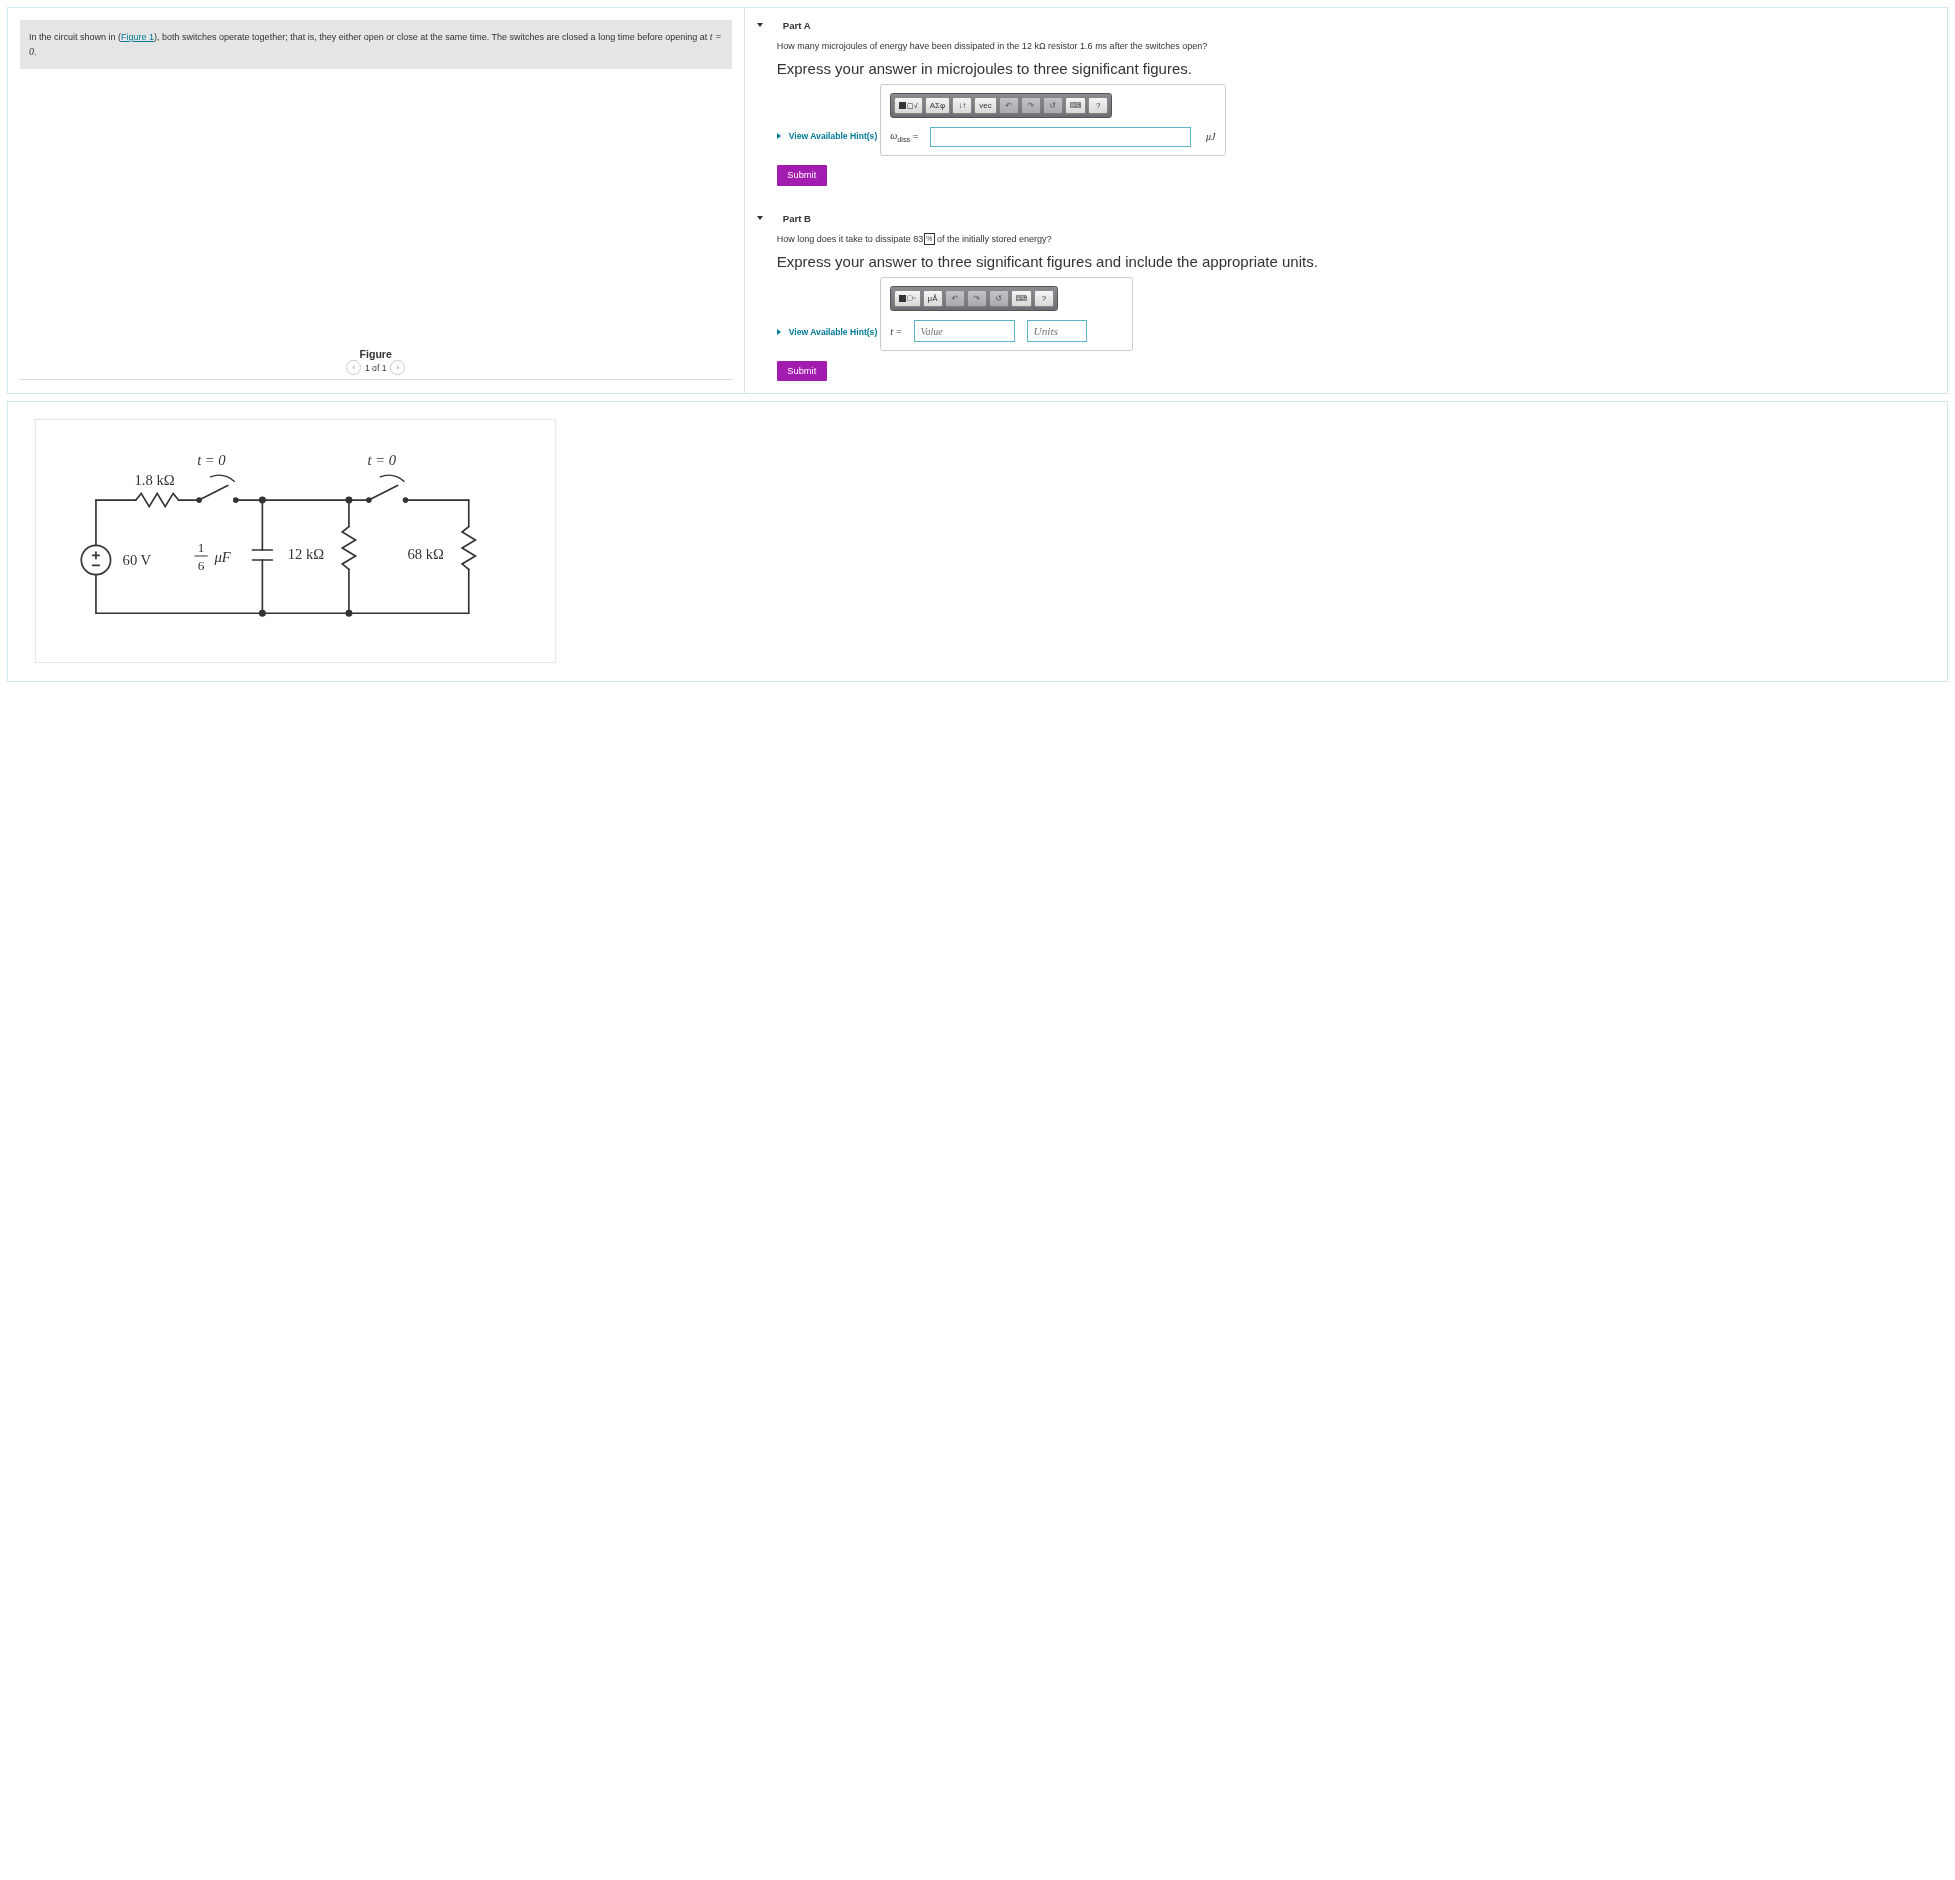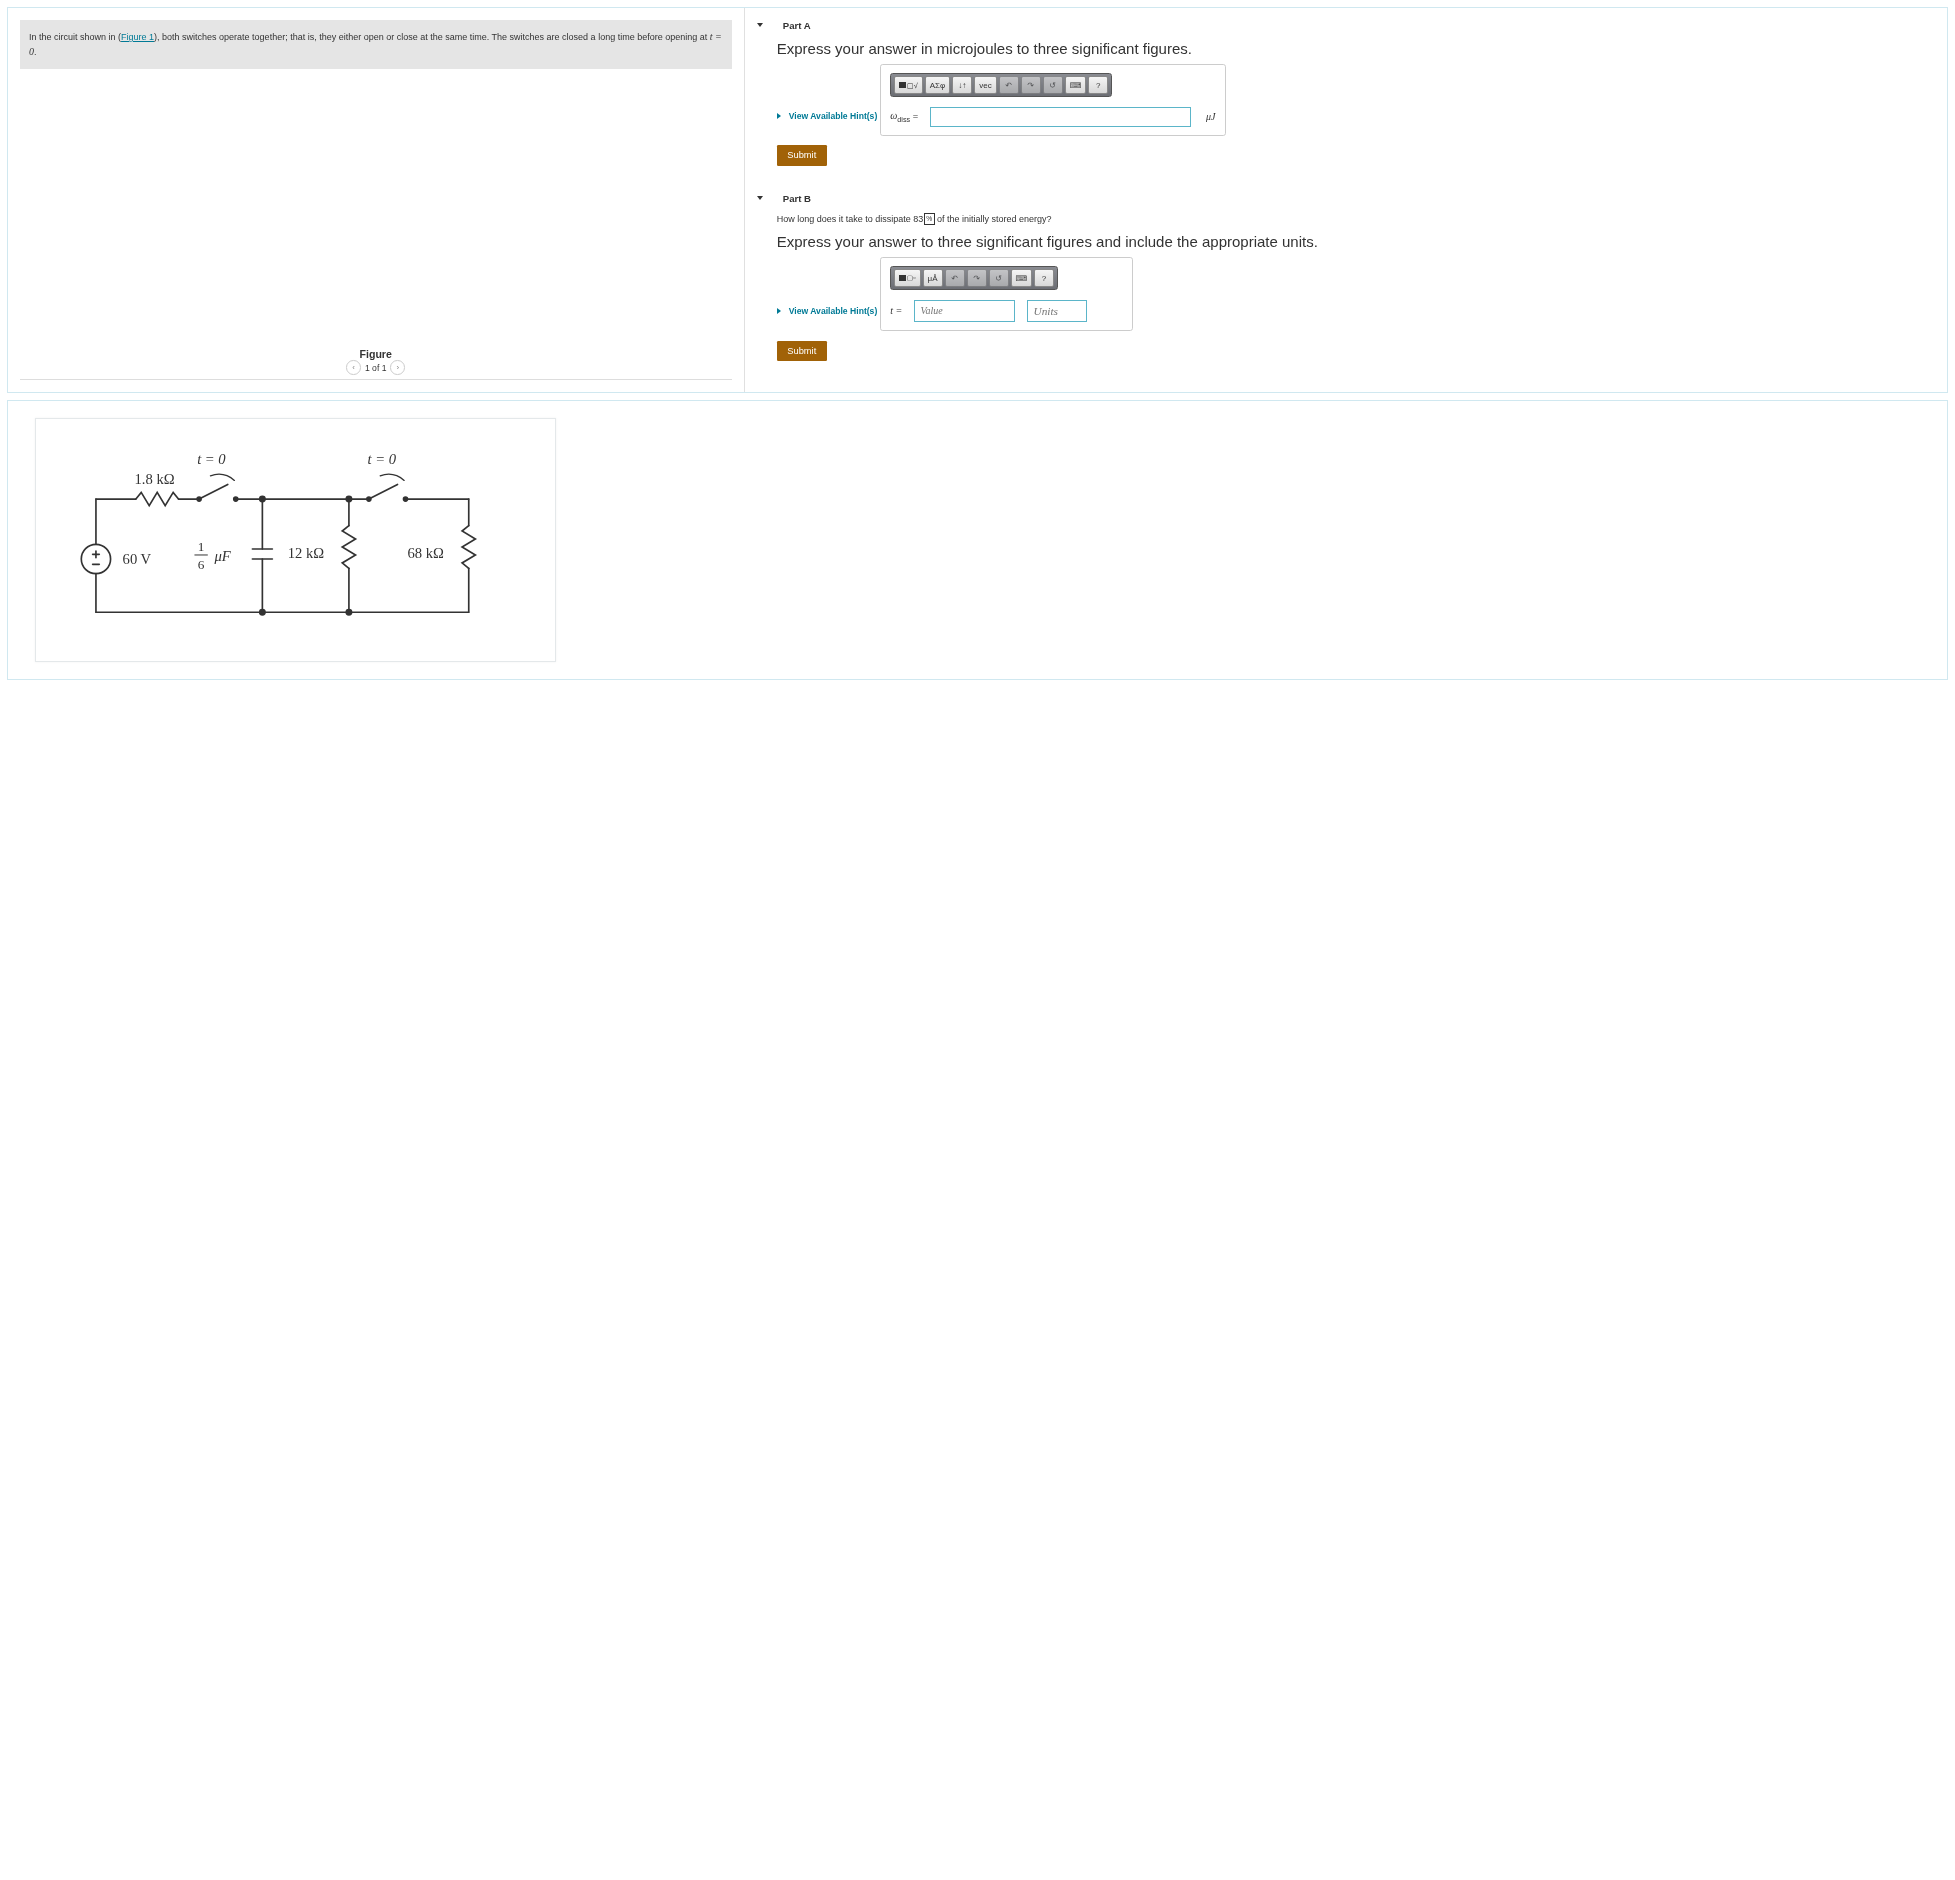--- a/index.html
+++ b/index.html
@@ -27,21 +27,21 @@
   .answer-box { border: 0.7px solid #ccc; border-radius: 2.7px; padding: 8px 9.3px; margin-bottom: 9.3px; display: inline-block; min-width: 346px; }
   .toolbar { display: inline-flex; background: linear-gradient(#8a8c92,#6c6e74); border: 0.7px solid #555; border-radius: 2.7px; padding: 2.7px; gap: 2px; margin-bottom: 9.3px; }
   .tbtn { background: linear-gradient(#f5f5f5,#d8d8d8); border: 0.7px solid #888; border-radius: 2px; height: 17.3px; min-width: 20px; padding: 0 4px; display: inline-flex; align-items: center; justify-content: center; font-size: 8px; cursor: pointer; color: #333; }
   .tbtn.disabled { opacity: 0.55; }
   .sqblk { width: 6.7px; height: 6.7px; background: #333; display: inline-block; margin-right: 1.3px; }
   .input-row { display: flex; align-items: center; gap: 12px; }
   .var { font-style: italic; font-family: 'Times New Roman', serif; font-size: 10px; }
   .sub { font-size: 7.3px; vertical-align: sub; font-style: normal; }
   .ans-input { flex: 1; height: 20px; border: 0.7px solid #5bb5c9; background: #fff; padding: 2.7px 5.3px; }
   .unit { font-style: italic; font-family: 'Times New Roman', serif; font-size: 10px; padding-left: 2.7px; }
-  .submit-btn { background: #a16207; color: #fff; border: none; padding: 5.3px 10.6px; font-size: 9.3px; border-radius: 1.3px; cursor: pointer; }
+  .submit-btn { background: #a21caf; color: #fff; border: none; padding: 5.3px 10.6px; font-size: 9.3px; border-radius: 1.3px; cursor: pointer; }
   .part-gap { height: 27px; }
   .answer-box.b { min-width: 253px; }
   .toolbar.b { }
   .val-input { width: 101px; height: 22.6px; border: 0.7px solid #5bb5c9; padding: 2.7px 5.3px; font-style: italic; font-family: 'Times New Roman', serif; font-size: 10px; color: #888; }
   .unit-input { width: 60px; height: 22.6px; border: 0.7px solid #5bb5c9; padding: 2.7px 5.3px; font-style: italic; font-family: 'Times New Roman', serif; font-size: 11.3px; color: #888; }
   .pctbox { display: inline-block; border: 0.7px solid #333; padding: 0 1.3px; font-size: 6.7px; margin-left: 0.7px; position: relative; top: -1.3px; }
   
   .circuit-wrap { border: 0.7px solid #d0e8f0; margin: 6.7px; padding: 17.3px 27px; }
   .circuit-img-frame { display: inline-block; border: 0.7px solid #e4e8ea; padding: 20px 33px 20px 20px; box-shadow: 0 0 2.7px rgba(0,0,0,0.05); }
 </style>
@@ -66,20 +66,23 @@
       </div>
     </div>
 
     <div class="right-col">
 
       <div class="part-header">
         <span class="tri tri-down"></span>
         <span class="part-label">Part A</span>
       </div>
       <div class="part-body">
+        <div class="qtext">
+          <span>How many microjoules of energy have been dissipated in the 12 kΩ resistor 1.6 ms after the switches open?</span>
+        </div>
         <div class="instr">Express your answer in microjoules to three significant figures.</div>
         <div class="hintlink">
           <span class="tri tri-right"></span>
           <span>View Available Hint(s)</span>
         </div>
         <div class="answer-box">
           <div class="toolbar">
             <span class="tbtn">
                 <span class="sqblk"></span>
                 <span style="font-size:7.3px;">▢√</span>

